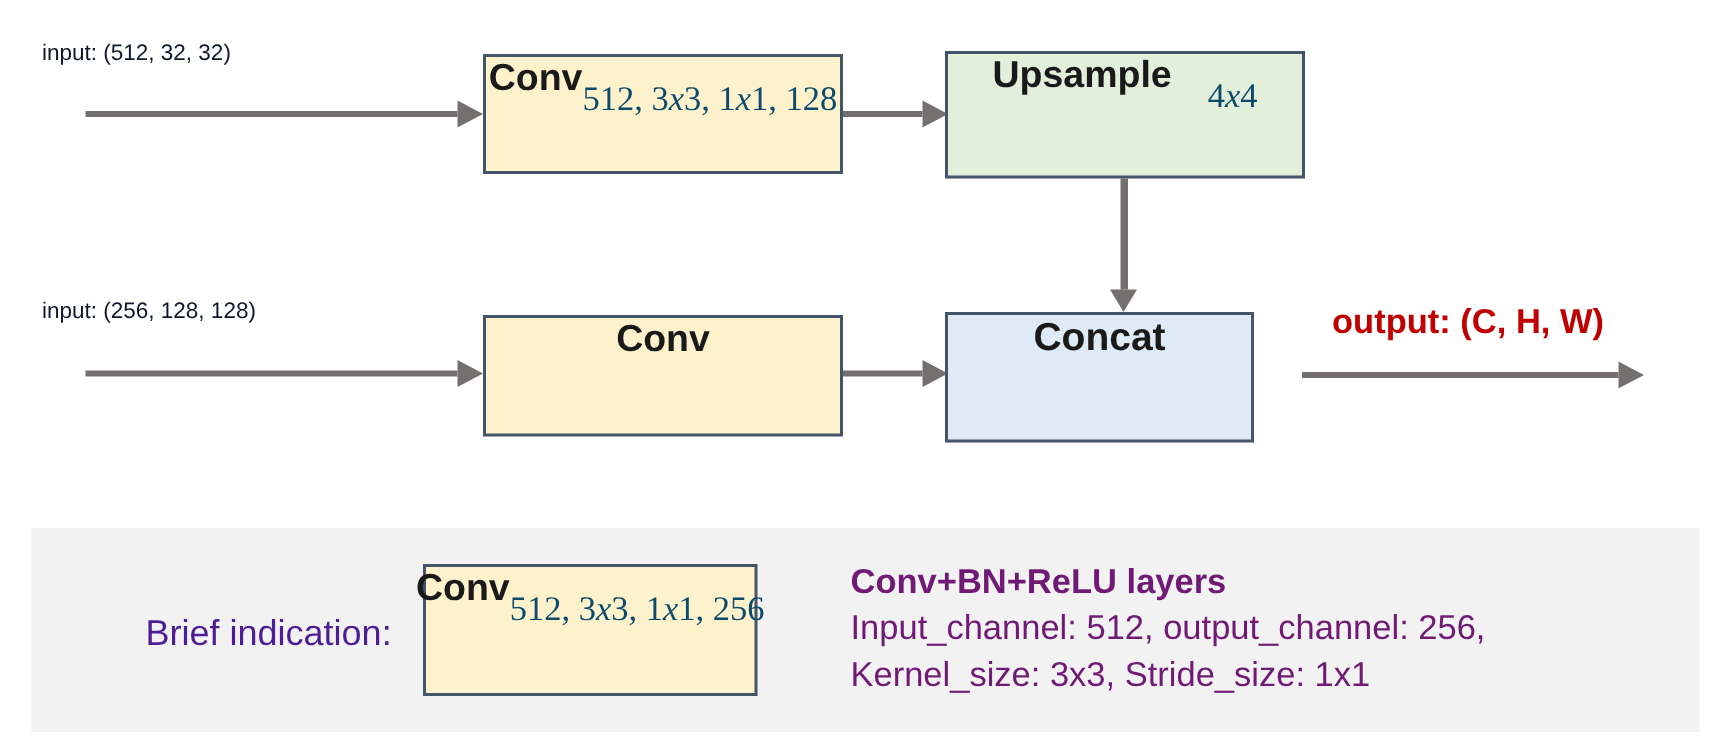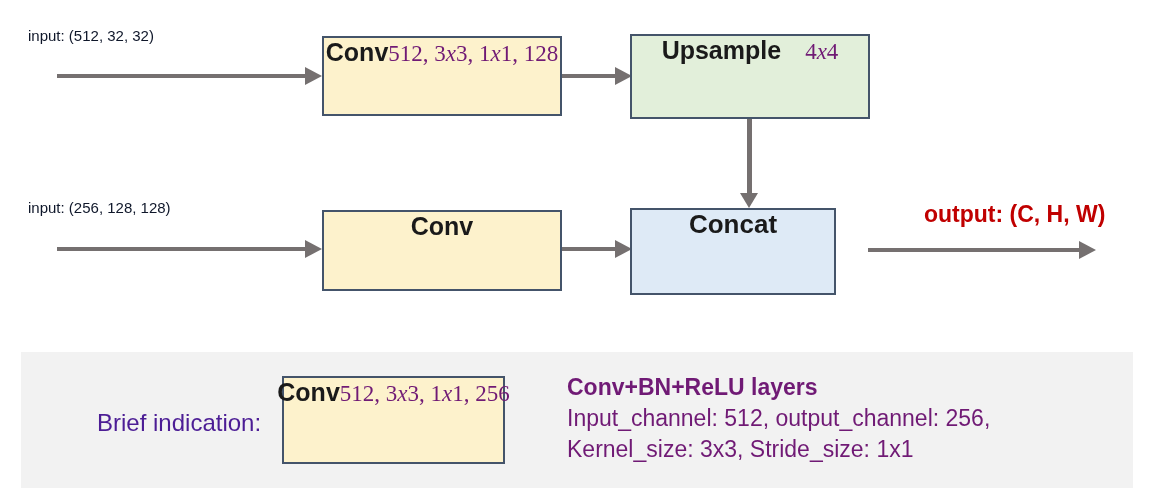--- a/index.html
+++ b/index.html
@@ -22,21 +22,20 @@
     font-size: 15px;
     color: #0f172a;
     white-space: nowrap;
   }
   .output-label {
     position: absolute;
     font-size: 23px;
     font-weight: bold;
     color: var(--output-text, #C00000);
     white-space: nowrap;
-    margin-left: 36px;
   }
 
   
   .node {
     position: absolute;
     border: 2px solid var(--box-border, #44546A);
     box-sizing: border-box;
     display: flex;
     flex-direction: row;
     align-items: flex-start;
@@ -49,23 +48,23 @@
   .node-title {
     font-size: 25px;
     font-weight: bold;
     color: #1a1a1a;
     white-space: nowrap;
   }
   .node-title.big { font-size: 26px; }
   .node-params {
     font-family: "Liberation Serif", serif;
     font-size: 23px;
-    color: #701a75;
-    white-space: nowrap;
-    margin-top: 3px;
+    color: #0c4a6e;
+    white-space: nowrap;
+    margin-top: 15px;
   }
   .node-params i { font-style: italic; }
 
   
   .arrow-h {
     position: absolute;
     display: flex;
     align-items: center;
     height: 18px;
   }

